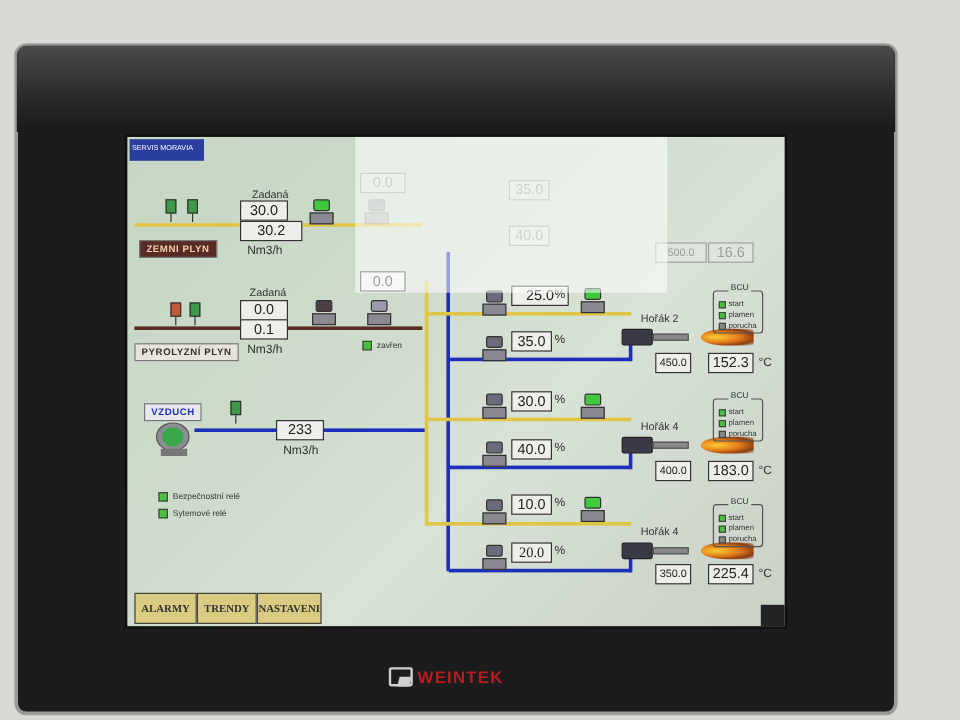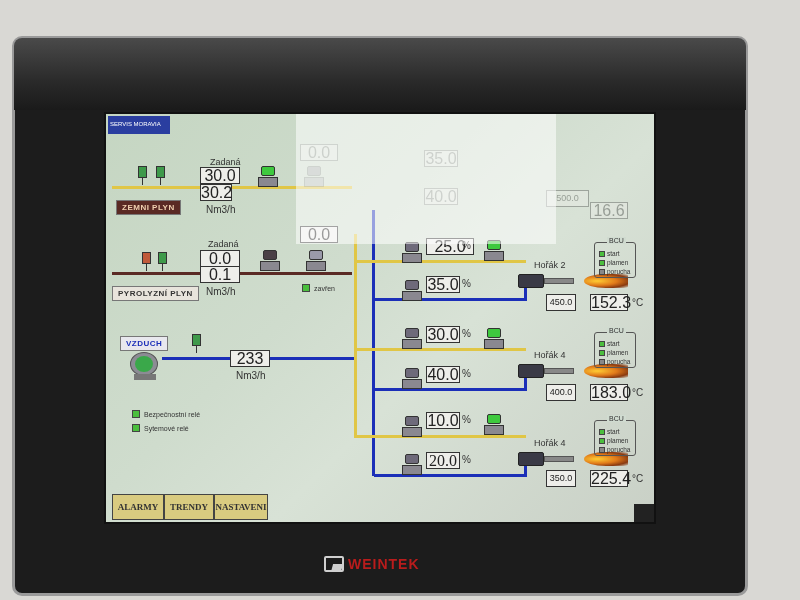--- a/index.html
+++ b/index.html
@@ -5,21 +5,21 @@
   * { box-sizing: border-box; margin: 0; padding: 0; }
   body { width: 800px; height: 600px; overflow: hidden; background: #d9d8d4; font-family: "Liberation Sans", sans-serif; position: relative; }
   .bezel { position: absolute; left: 12px; top: 36px; width: 736px; height: 560px; background: #1c1c1c; border-radius: 10px; border: 3px solid #9a9a9a; }
   .bezel-top { position: absolute; left: 14px; top: 38px; width: 732px; height: 72px; background: linear-gradient(180deg, #4a4a4a 0%, #2a2a2a 60%, #1a1a1a 100%); border-radius: 8px 8px 0 0; }
   .brand { position: absolute; left: 324px; top: 556px; display: flex; align-items: center; gap: 4px; color: #b91c1c; font-weight: bold; font-size: 14px; letter-spacing: 1px; }
   .brand .logo { width: 20px; height: 16px; border: 2px solid #cfcfcf; border-radius: 2px; position: relative; }
   .brand .logo::after { content: ""; position: absolute; left: 6px; top: 6px; width: 10px; height: 8px; background: #cfcfcf; transform: skewX(-15deg); }
   .screen { position: absolute; left: 104px; top: 112px; width: 552px; height: 412px; background: linear-gradient(135deg, #c5d6c2 0%, #cfdccd 40%, #d8e2d6 60%, #c9d0c6 100%); border: 2px solid #111; overflow: hidden; }
   .glare { position: absolute; left: 190px; top: 0; width: 260px; height: 130px; background: rgba(255,255,255,0.55); pointer-events: none; }
   .abs { position: absolute; }
-  .vbox { position: absolute; background: #eeeeea; border: 1.5px solid #333; font-size: 16px; color: #222; text-align: center; line-height: 15px; height: 17px; }
+  .vbox { position: absolute; background: #eeeeea; border: 1.5px solid #333; font-size: 12px; color: #222; text-align: center; line-height: 15px; height: 17px; }
   .small-label { position: absolute; font-size: 9px; color: #333; }
   .unit { position: absolute; font-size: 10px; color: #333; }
   .pipe-y { position: absolute; background: #e0c646; }
   .pipe-b { position: absolute; background: #1b2fb8; }
   .pipe-d { position: absolute; background: #5a2a24; }
   .line-label { position: absolute; font-size: 8px; font-weight: bold; letter-spacing: 0.5px; padding: 2px 5px; border: 1px solid #777; }
   .sensor { position: absolute; width: 9px; height: 12px; border: 1px solid #333; }
   .sensor::after { content: ""; position: absolute; left: 3px; top: 11px; width: 1px; height: 7px; background: #333; }
   .valve { position: absolute; width: 20px; height: 22px; }
   .valve .act { position: absolute; left: 3px; top: 0; width: 14px; height: 10px; background: #6e6a7a; border: 1px solid #333; border-radius: 2px; }
@@ -55,21 +55,21 @@
 
   <div class="abs" style="left:2px;top:2px;width:62px;height:18px;background:#2a3ea0;color:#fff;font-size:6px;padding-top:5px;padding-left:2px;">
     <span>SERVIS MORAVIA</span>
   </div>
 
   <div class="pipe-y" style="left:6px;top:72px;width:240px;height:3px;"></div>
   <div class="sensor" style="left:32px;top:52px;background:#3e9a4a;"></div>
   <div class="sensor" style="left:50px;top:52px;background:#3e9a4a;"></div>
   <div class="small-label" style="left:104px;top:43px;">Zadaná</div>
   <div class="vbox" style="left:94px;top:53px;width:40px;">30.0</div>
-  <div class="vbox" style="left:94px;top:70px;width:32px;">30.2</div>
+  <div class="vbox" style="left:94px;top:70px;width:52px;">30.2</div>
   <div class="unit" style="left:100px;top:90px;">Nm3/h</div>
   <div class="line-label" style="left:10px;top:86px;background:#5a2a24;color:#f0d0b0;">ZEMNI PLYN</div>
   <div class="valve" style="left:152px;top:52px;">
     <div class="act green"></div>
       <div class="body"></div>
   </div>
   <div class="vbox faded" style="left:194px;top:30px;width:38px;">0.0</div>
   <div class="valve faded" style="left:198px;top:52px;">
     <div class="act"></div>
       <div class="body"></div>
@@ -115,21 +115,21 @@
   <div class="legend-row" style="left:26px;top:310px;">
     <span class="led on"></span>
     <span>Sytemové relé</span>
   </div>
 
   <div class="pipe-y" style="left:248px;top:120px;width:3px;height:204px;"></div>
   <div class="pipe-b" style="left:266px;top:96px;width:3px;height:266px;"></div>
 
   <div class="vbox faded" style="left:318px;top:36px;width:34px;">35.0</div>
   <div class="vbox faded" style="left:318px;top:74px;width:34px;">40.0</div>
-  <div class="vbox faded" style="left:440px;top:76px;width:43px;font-size:9px;">500.0</div>
+  <div class="vbox faded" style="left:440px;top:88px;width:43px;font-size:9px;">500.0</div>
   <div class="vbox faded" style="left:484px;top:88px;width:38px;">16.6</div>
 
   <div class="pipe-y" style="left:250px;top:146px;width:170px;height:3px;"></div>
   <div class="pipe-b" style="left:268px;top:184px;width:152px;height:3px;"></div>
   <div class="pipe-b" style="left:418px;top:166px;width:3px;height:21px;"></div>
   <div class="valve" style="left:296px;top:128px;">
       <div class="act"></div>
       <div class="body"></div>
     </div>
   <div class="vbox" style="left:320px;top:124px;width:48px;">25.0</div>

